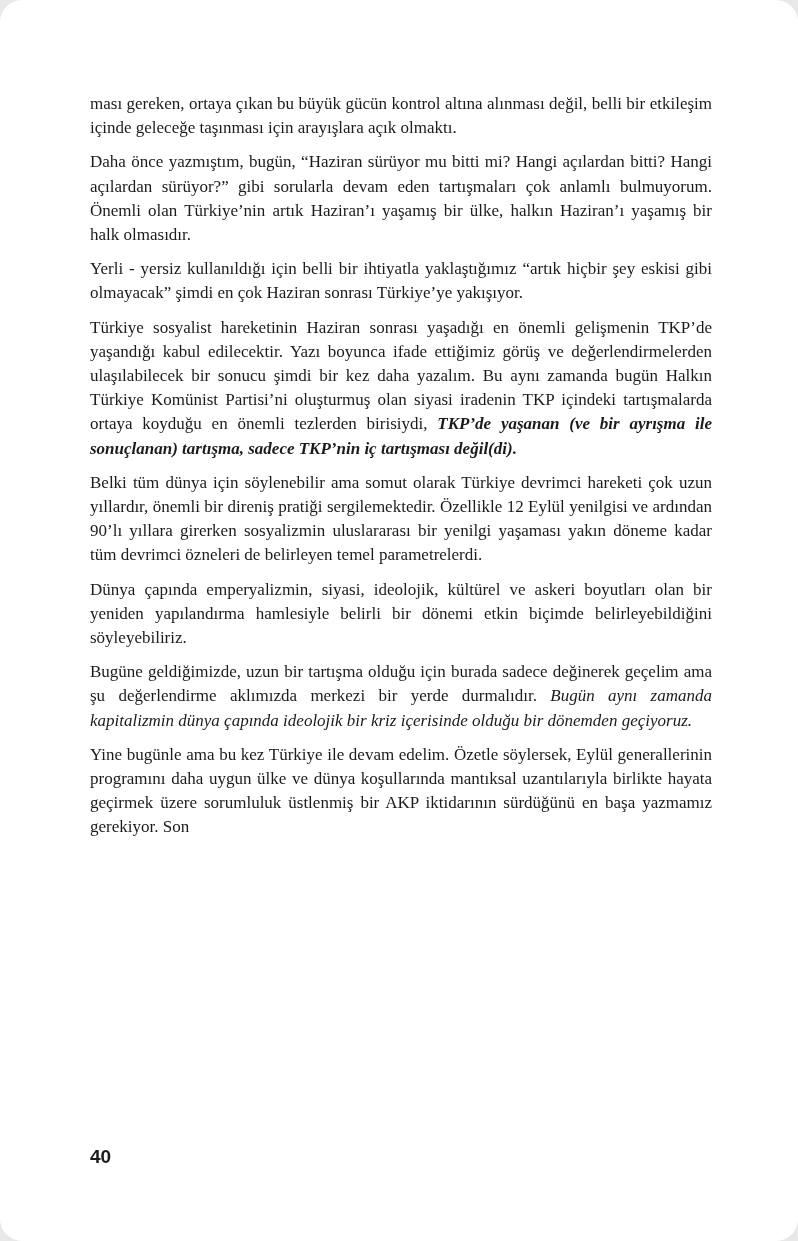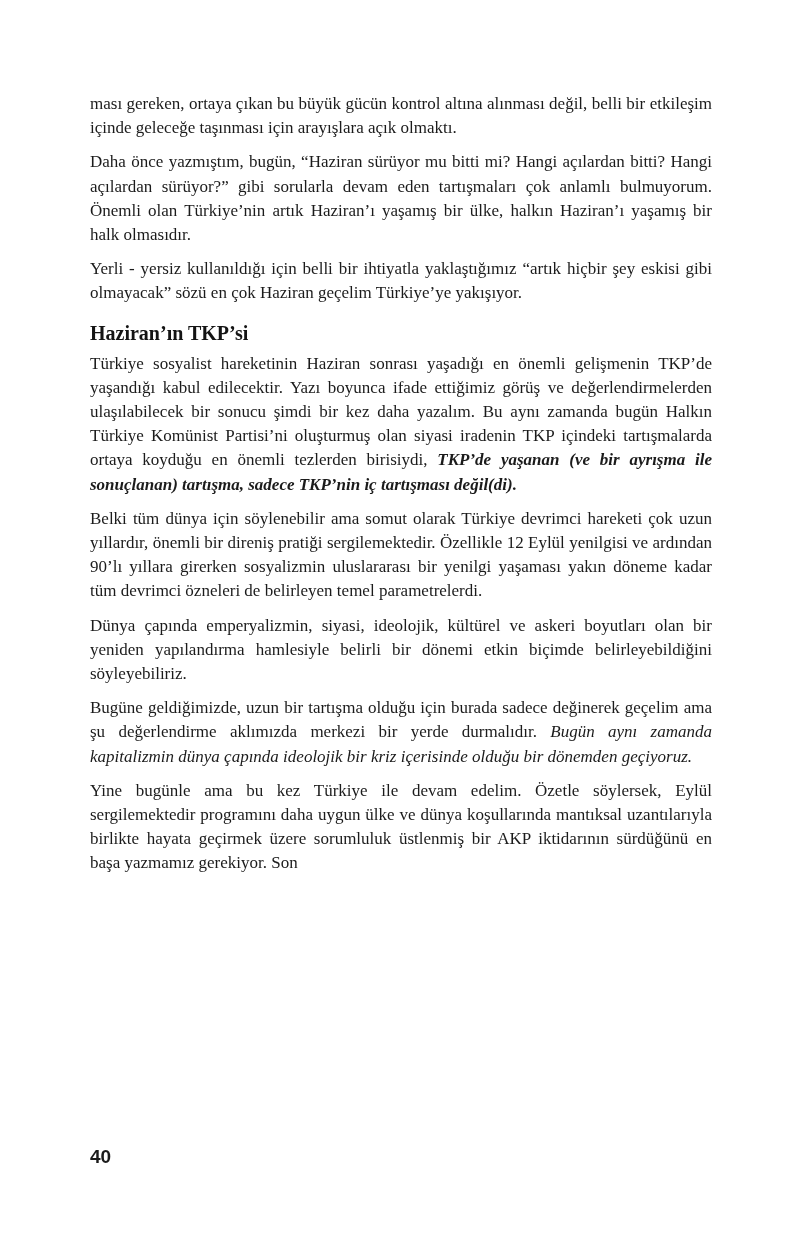--- a/index.html
+++ b/index.html
@@ -9,20 +9,21 @@
   }
   .page {
     position: relative;
     width: 798px;
     height: 1241px;
     margin: 0 auto;
     background: #ffffff;
     color: #1b1b1b;
     font-family: "Liberation Serif", "DejaVu Serif", serif;
     overflow: hidden;
+    border-radius: 22px;
   }
   .text-column {
     position: absolute;
     left: 90px;
     top: 92px;
     width: 622px;
   }
   p.para {
     margin: 0 0 10px 0;
     font-size: 17px;
@@ -55,22 +56,21 @@
     color: #1b1b1b;
   }
 </style>
 </head>
 <body>
 
 <div class="page">
   <div class="text-column">
       <p class="para"><span>ması gereken, ortaya çıkan bu büyük gücün kontrol altına alınması değil, belli bir etkileşim içinde geleceğe taşınması için arayışlara açık olmaktı.</span></p>
       <p class="para"><span>Daha önce yazmıştım, bugün, “Haziran sürüyor mu bitti mi? Hangi açılardan bitti? Hangi açılardan sürüyor?” gibi sorularla devam eden tartışmaları çok anlamlı bulmuyorum. Önemli olan Türkiye’nin artık Haziran’ı yaşamış bir ülke, halkın Haziran’ı yaşamış bir halk olmasıdır.</span></p>
-      <p class="para"><span>Yerli - yersiz kullanıldığı için belli bir ihtiyatla yaklaştığımız “artık hiçbir şey eskisi gibi olmayacak” sözü en çok Haziran geçelim Türkiye’ye yakışıyor.</span></p>
-      <h2 class="heading"><span>Haziran’ın TKP’si</span></h2>
+      <p class="para"><span>Yerli - yersiz kullanıldığı için belli bir ihtiyatla yaklaştığımız “artık hiçbir şey eskisi gibi olmayacak” şimdi en çok Haziran sonrası Türkiye’ye yakışıyor.</span></p>
       <p class="para"><span>Türkiye sosyalist hareketinin Haziran sonrası yaşadığı en önemli gelişmenin TKP’de yaşandığı kabul edilecektir. Yazı boyunca ifade ettiğimiz görüş ve değerlendirmelerden ulaşılabilecek bir sonucu şimdi bir kez daha yazalım. Bu aynı zamanda bugün Halkın Türkiye Komünist Partisi’ni oluşturmuş olan siyasi iradenin TKP içindeki tartışmalarda ortaya koyduğu en önemli tezlerden birisiydi, </span><span class="run-bi">TKP’de yaşanan (ve bir ayrışma ile sonuçlanan) tartışma, sadece TKP’nin iç tartışması değil(di).</span></p>
       <p class="para"><span>Belki tüm dünya için söylenebilir ama somut olarak Türkiye devrimci hareketi çok uzun yıllardır, önemli bir direniş pratiği sergilemektedir. Özellikle 12 Eylül yenilgisi ve ardından 90’lı yıllara girerken sosyalizmin uluslararası bir yenilgi yaşaması yakın döneme kadar tüm devrimci özneleri de belirleyen temel parametrelerdi.</span></p>
       <p class="para"><span>Dünya çapında emperyalizmin, siyasi, ideolojik, kültürel ve askeri boyutları olan bir yeniden yapılandırma hamlesiyle belirli bir dönemi etkin biçimde belirleyebildiğini söyleyebiliriz.</span></p>
       <p class="para"><span>Bugüne geldiğimizde, uzun bir tartışma olduğu için burada sadece değinerek geçelim ama şu değerlendirme aklımızda merkezi bir yerde durmalıdır. </span><span class="run-i">Bugün aynı zamanda kapitalizmin dünya çapında ideolojik bir kriz içerisinde olduğu bir dönemden geçiyoruz.</span></p>
-      <p class="para"><span>Yine bugünle ama bu kez Türkiye ile devam edelim. Özetle söylersek, Eylül sergilemektedir programını daha uygun ülke ve dünya koşullarında mantıksal uzantılarıyla birlikte hayata geçirmek üzere sorumluluk üstlenmiş bir AKP iktidarının sürdüğünü en başa yazmamız gerekiyor. Son</span></p>
+      <p class="para"><span>Yine bugünle ama bu kez Türkiye ile devam edelim. Özetle söylersek, Eylül generallerinin programını daha uygun ülke ve dünya koşullarında mantıksal uzantılarıyla birlikte hayata geçirmek üzere sorumluluk üstlenmiş bir AKP iktidarının sürdüğünü en başa yazmamız gerekiyor. Son</span></p>
     </div>
   <div class="page-number">40</div>
 </div>
 
 </body></html>

